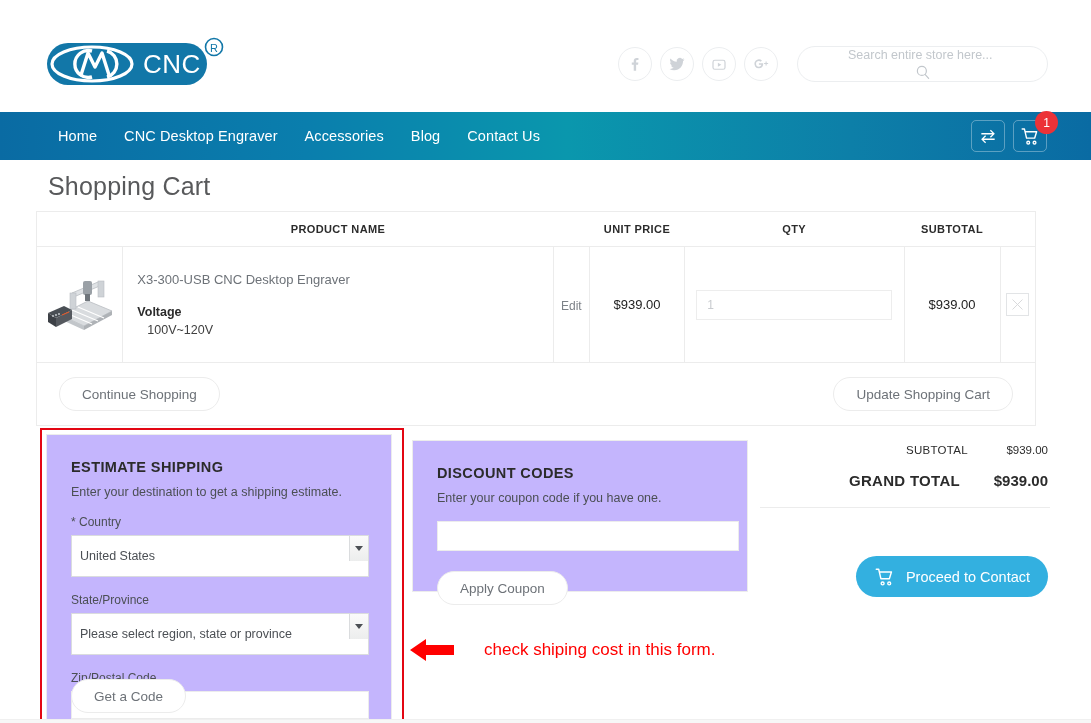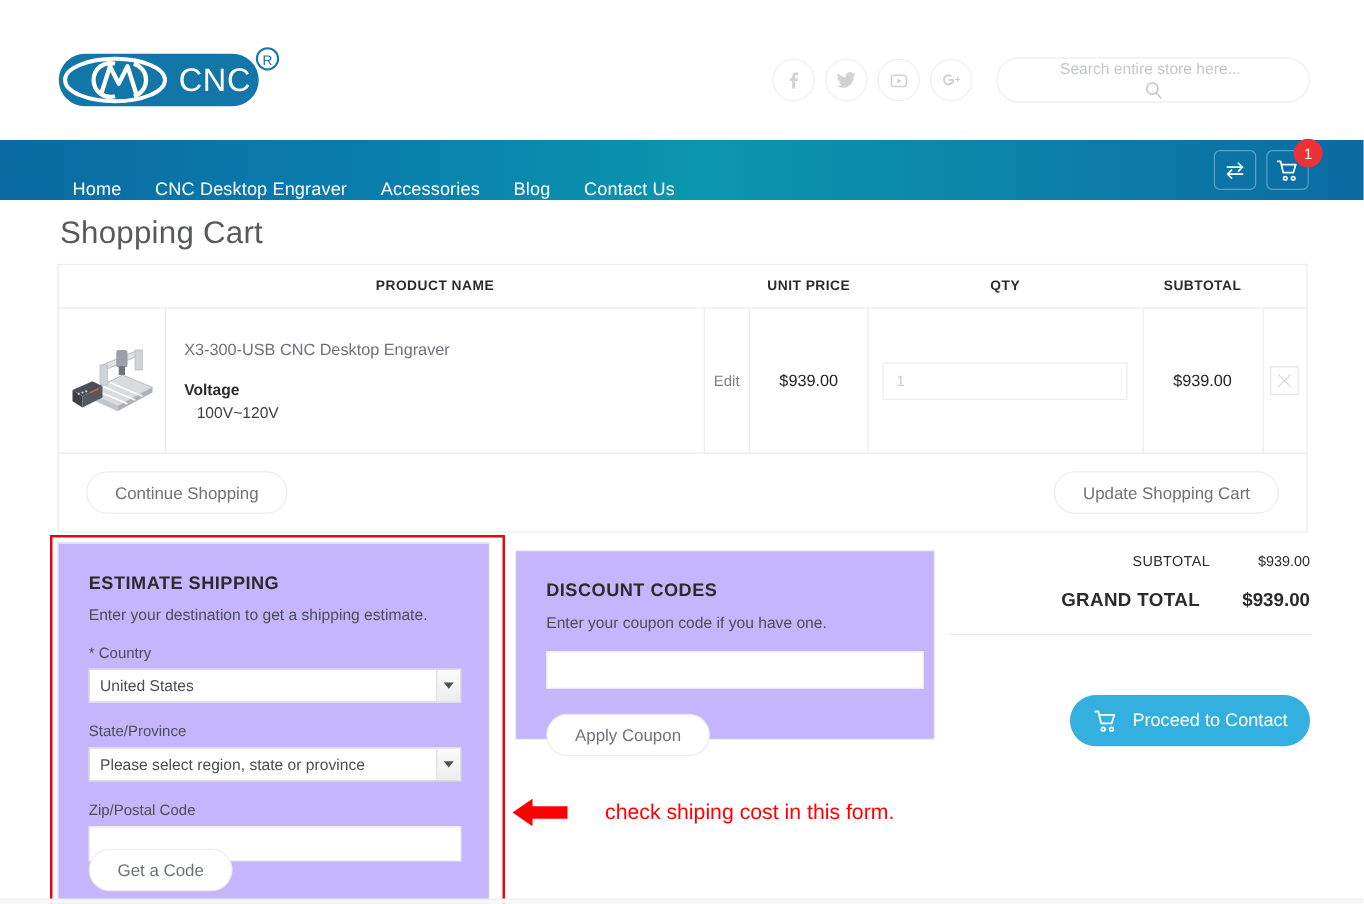--- a/index.html
+++ b/index.html
@@ -67,21 +67,21 @@
 
   
   .navbar {
     position: relative;
     height: 48px;
     background: linear-gradient(to right, #0a6ba3 0%, #0a7ead 28%, #0a97ad 52%, #0d7fa8 78%, #0a6ba3 100%);
   }
   .nav-links {
     position: absolute;
     left: 58px; top: 0; height: 48px;
-    display: flex; align-items: flex-end; gap: 27px;
+    display: flex; align-items: center; gap: 27px;
   }
   .nav-links a {
     color: #ffffff;
     font-size: 14.5px;
     text-decoration: none;
     font-family: "Liberation Sans", sans-serif;
     letter-spacing: .1px;
   }
   .nav-right {
     position: absolute;
@@ -114,21 +114,21 @@
     left: 48px; top: 148px;
     font-size: 25px;
     color: #58595b;
     font-weight: 400;
     letter-spacing: .2px;
   }
 
   
   .cart-card {
     position: absolute;
-    left: 46px; top: 187px;
+    left: 36px; top: 187px;
     width: 1000px;
     border: 1px solid #ececec;
     background: #fff;
   }
   .cart-table { width: 100%; border-collapse: collapse; }
   .cart-table th {
     font-size: 11px;
     color: #2b2b2b;
     font-weight: bold;
     letter-spacing: .4px;
@@ -228,21 +228,21 @@
     color: #4b4f54;
     margin: 0 0 16px 0;
   }
   .field-label {
     font-size: 12px;
     color: #4b4f54;
     margin-bottom: 6px;
   }
   .select-wrap {
     position: relative;
-    width: 298px; height: 27px;
+    width: 298px; height: 42px;
     margin-bottom: 16px;
   }
   .select-wrap select {
     width: 100%; height: 100%;
     appearance: none; -webkit-appearance: none;
     border: 1px solid #dadcde;
     background: #fff;
     font-family: "Liberation Sans", sans-serif;
     font-size: 12.5px;
     color: #4b4f54;

